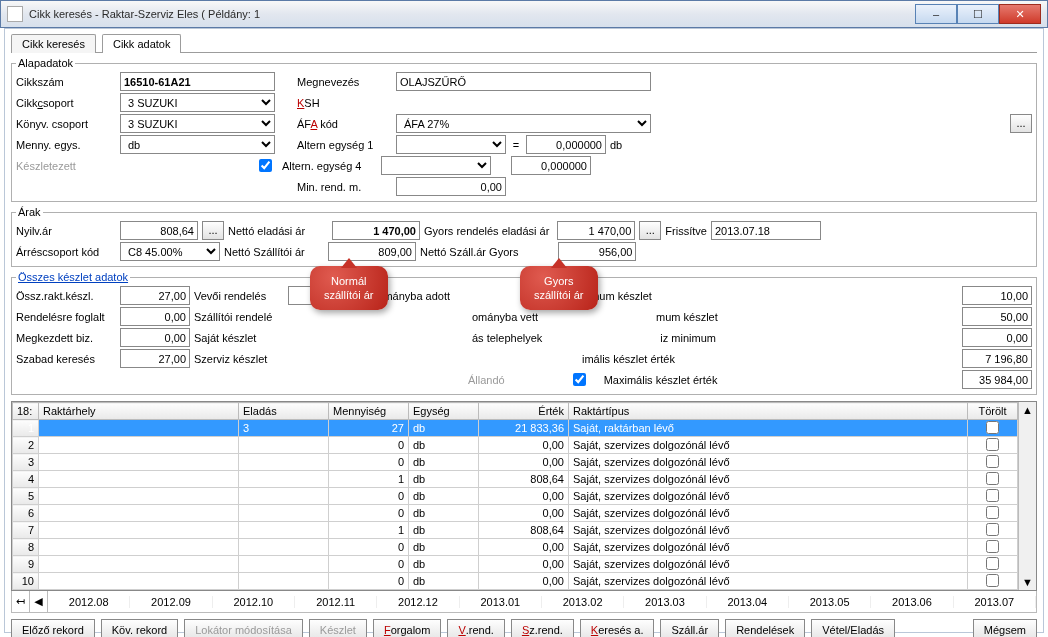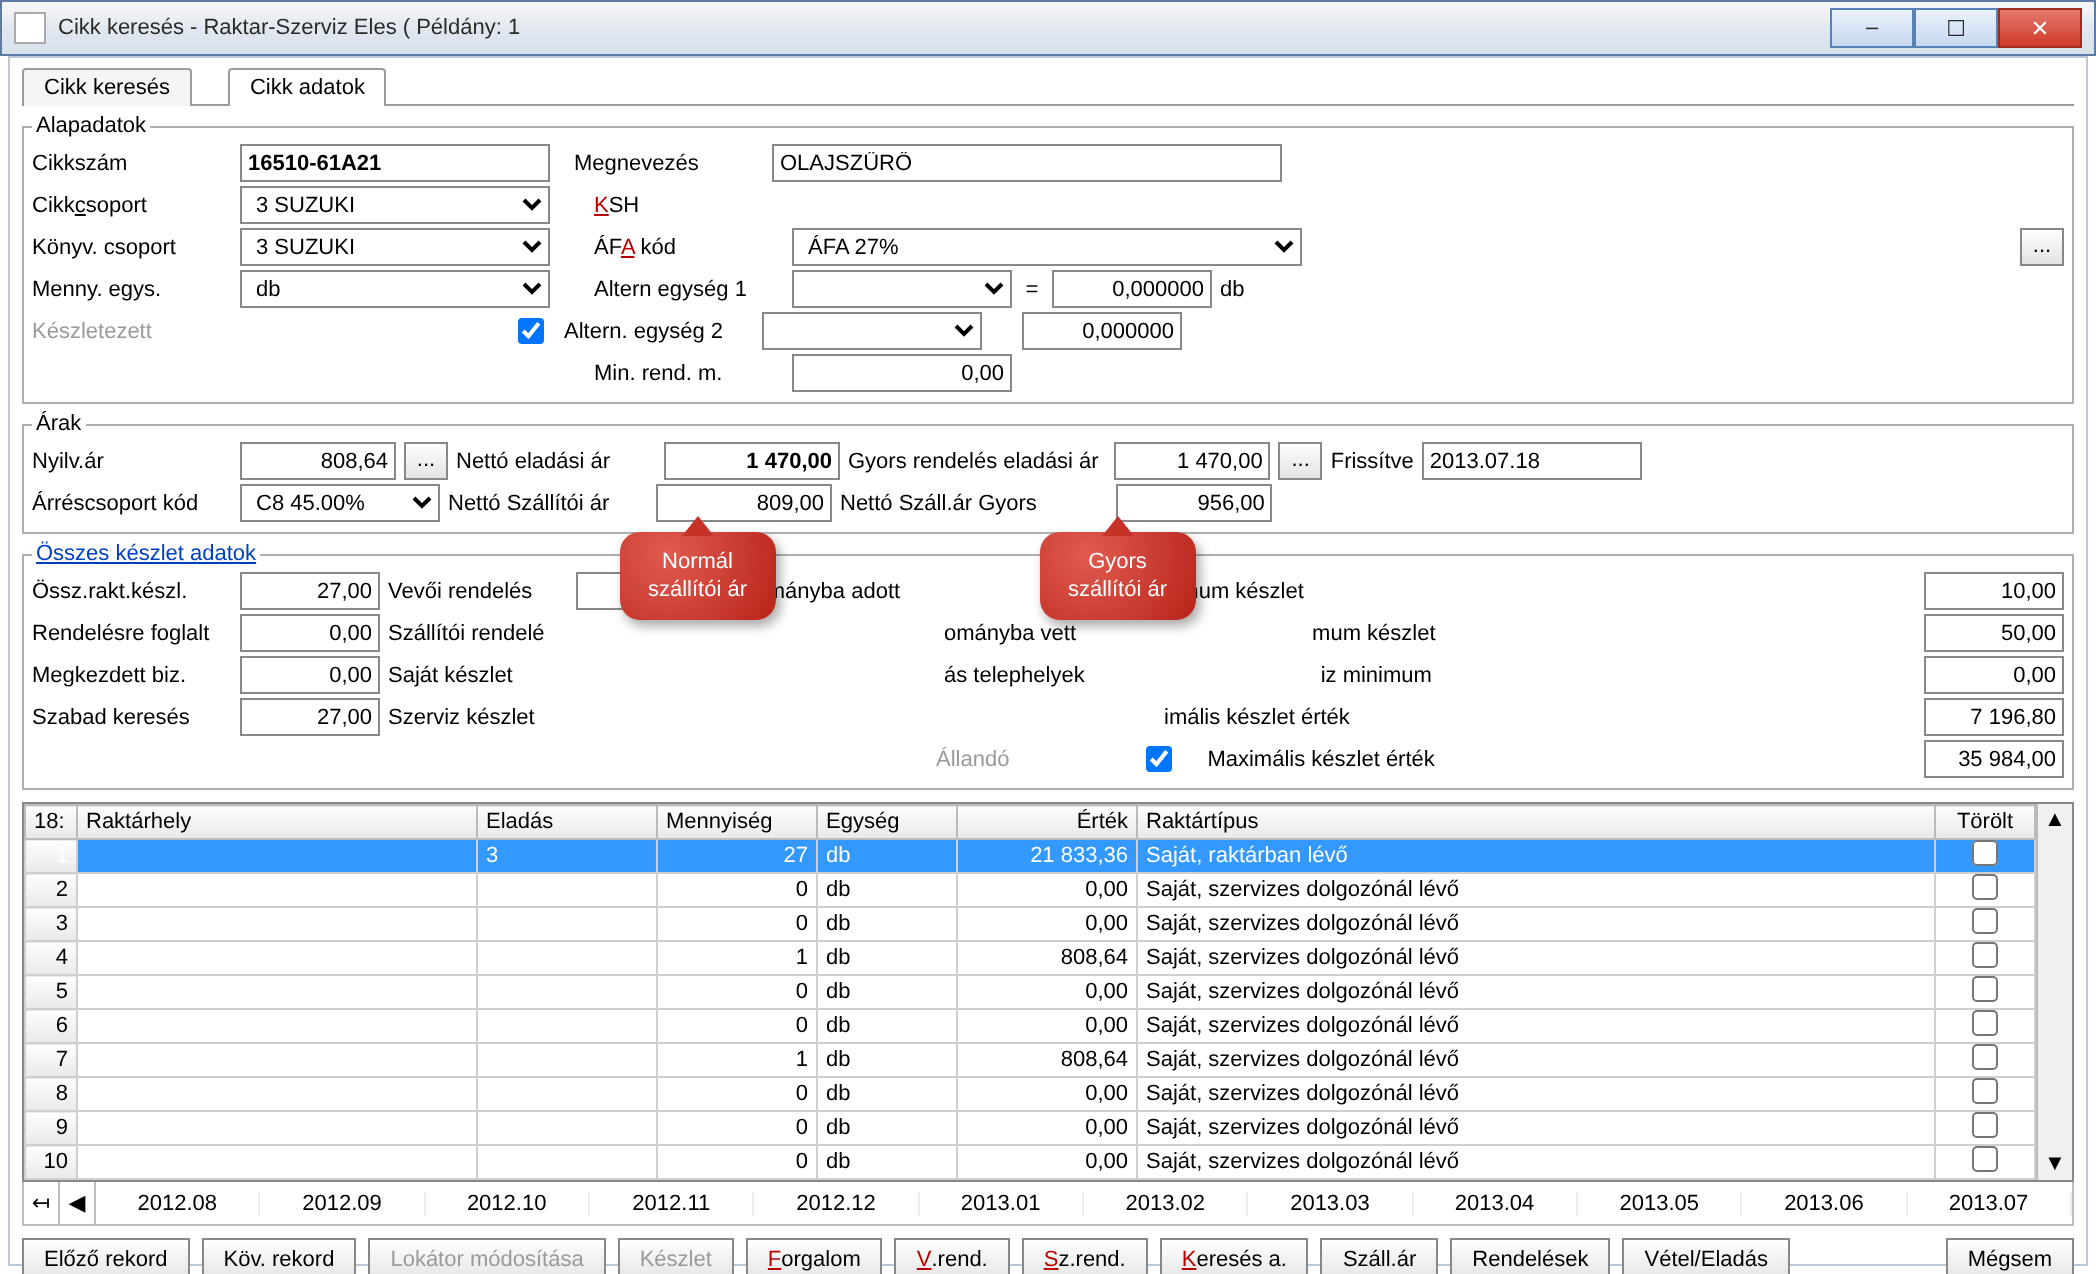--- a/index.html
+++ b/index.html
@@ -7,21 +7,21 @@
 
 .titlebar { height: 28px; background: linear-gradient(#f8f8f8,#e2e7ef,#d7e0ec); display: flex; align-items: center; padding: 0 6px; border: 1px solid #5b7aa6; color:#2a2a2a; }
 .titlebar .ticon { width:16px; height:16px; background:#fff; border:1px solid #aaa; margin-right:6px; }
 .titlebar .wbuttons { margin-left:auto; display:flex; gap:0; }
 .titlebar .wb { width:42px; height:20px; border:1px solid #5882b5; background:linear-gradient(#eaf1fb,#c6d9f0); display:flex; align-items:center; justify-content:center; }
 .titlebar .wb.close { background:linear-gradient(#e67a6f,#cf3a2a); border-color:#9e2c1e; color:#fff; }
 
 .client { position:absolute; top:28px; left:4px; right:4px; bottom:4px; border:1px solid #bac7d8; background:#fff; padding:4px 6px 6px 6px; }
 
 .tabstrip { display:flex; border-bottom:1px solid #9c9c9c; margin-bottom:4px; }
-.tab { padding:3px 10px; border:1px solid #9c9c9c; border-bottom:none; background:#f5f5f5; margin-right:18px; border-radius:2px 2px 0 0; position:relative; top:1px; }
+.tab { padding:3px 10px; border:1px solid #9c9c9c; border-bottom:none; background:#f5f5f5; margin-right:6px; border-radius:2px 2px 0 0; position:relative; top:1px; }
 .tab.active { background:#fff; font-weight:normal; }
 
 fieldset { border:1px solid #b0b0b0; margin-bottom:4px; padding:2px 4px 4px 4px; }
 legend { color:#000; padding:0 2px; }
 fieldset .row { display:flex; align-items:center; min-height:21px; gap:4px; }
 .lbl { width:100px; }
 .mark { text-decoration:underline; }
 input.txt, select.sel { height:19px; border:1px solid #888; background:#fff; padding:0 3px; }
 select.sel { appearance:auto; }
 .num { text-align:right; }
@@ -71,21 +71,21 @@
   <div class="tabstrip">
     <div class="tab">Cikk keresés</div>
     <div class="tab active">Cikk adatok</div>
   </div>
 
   <fieldset>
     <legend>Alapadatok</legend>
     <div class="row">
       <span class="lbl"><span>Cikkszám</span></span>
       <input class="txt" style="width: 155px; font-weight: bold;" value="16510-61A21">
-      <span style="width:95px;margin-left:8px"><span>Megnevezés</span></span>
+      <span style="width:95px;margin-left:18px"><span>Megnevezés</span></span>
       <input class="txt" style="width: 255px;" value="OLAJSZŰRŐ">
     </div>
     <div class="row">
       <span class="lbl">Cikk<span class="mark">c</span>soport</span>
       <select class="sel" style="width:155px"><option>3 SUZUKI</option></select>
       <span style="width:95px;margin-left:18px"><span style="color:#b00" class="mark">K</span>SH</span>
     </div>
     <div class="row">
       <span class="lbl"><span>Könyv. csoport</span></span>
       <select class="sel" style="width:155px"><option>3 SUZUKI</option></select>
@@ -100,21 +100,21 @@
       <span style="width:95px;margin-left:18px"><span>Altern egység 1</span></span>
       <select class="sel" style="width:110px"><option></option></select>
       <span style="width:12px;text-align:center">=</span>
       <input class="txt num" style="width: 80px;" value="0,000000">
       <span>db</span>
     </div>
     <div class="row">
       <span class="lbl" style="color:#9a9a9a">Készletezett</span>
       <span style="width:135px"></span>
       <input type="checkbox" checked="" style="">
-      <span style="width:95px;margin-left:6px">Altern. egység 2</span>
+      <span style="width:95px;margin-left:6px">Altern. egység 4</span>
       <select class="sel" style="width:110px"><option></option></select>
       <span style="width:12px"></span>
       <input class="txt num" style="width: 80px;" value="0,000000">
     </div>
     <div class="row">
       <span class="lbl"></span>
         <span style="width:155px"></span>
       <span style="width:95px;margin-left:18px">Min. rend. m.</span>
       <input class="txt num" style="width: 110px;" value="0,00">
     </div>

